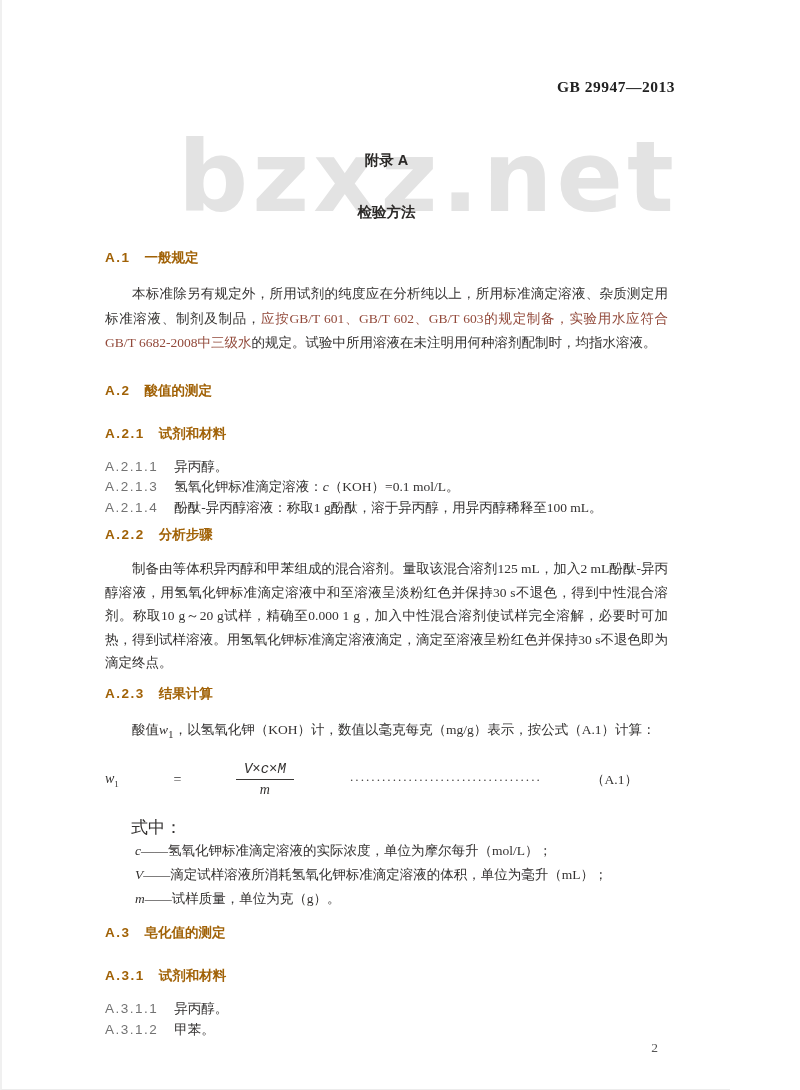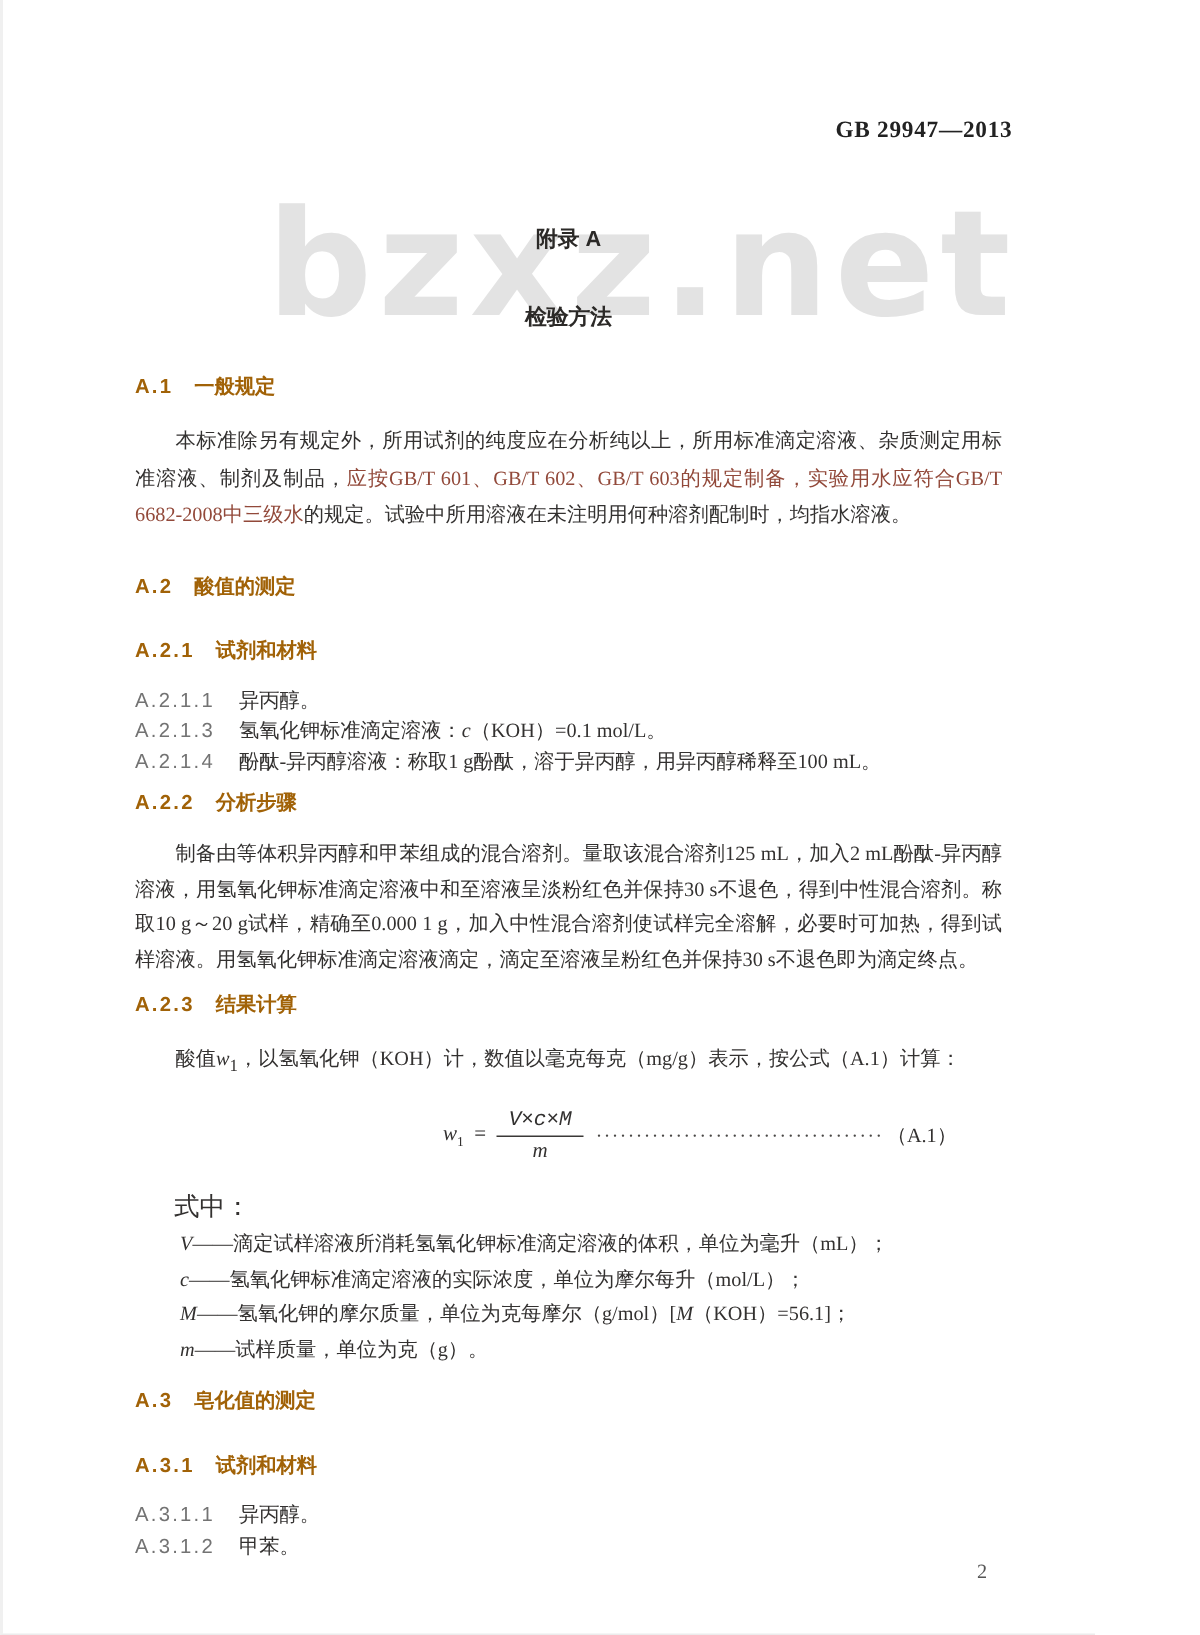--- a/index.html
+++ b/index.html
@@ -6,20 +6,21 @@
   .page{
     position:relative;
     width:730px;height:1090px;
     background:#ffffff;
     box-sizing:border-box;
     overflow:hidden;
     font-family:"Liberation Serif","DejaVu Serif",serif;
     color:#2f2d2c;
     border-left:2px solid #f0f0f0;
     border-bottom:1px solid #ececec;
+    padding-left:15px;
   }
   .doc-number{
     position:absolute;top:78px;right:55px;
     font-family:"Liberation Serif","DejaVu Serif",serif;
     font-weight:700;font-size:15.5px;letter-spacing:0.5px;
     color:#222;
     z-index:2;
   }
   .watermark{
     position:absolute;top:128px;left:176px;
@@ -68,21 +69,21 @@
     font-size:13.5px;line-height:20.9px;color:#333130;
     white-space:nowrap;
   }
   .cnum{
     font-family:"Liberation Sans","DejaVu Sans",sans-serif;
     letter-spacing:1.5px;margin-right:16px;color:#737373;
   }
   .ctext i{font-family:"Liberation Serif","DejaVu Serif",serif;}
   .formula-row{
     margin-top:8px;
-    display:flex;align-items:center;justify-content:flex-end;
+    display:flex;align-items:center;justify-content:space-between;
     font-size:14px;color:#333130;
     padding-right:30px;
     height:52px;
   }
   .f-lhs{font-style:italic;}
   .f-lhs sub{font-size:9px;font-style:normal;}
   .f-eq{margin:0 7px;}
   .frac{display:inline-block;text-align:center;vertical-align:middle;}
   .f-num{display:block;border-bottom:1px solid #3a3836;padding:0 8px 2px 8px;font-style:italic;font-family:Liberation Mono, monospace;}
   .f-den{display:block;padding-top:2px;font-style:italic;}
@@ -156,23 +157,22 @@
       <span class="f-eq">=</span>
       <span class="frac">
         <span class="f-num">V×c×M</span>
         <span class="f-den">m</span>
       </span>
       <span class="f-dots">········································</span>
       <span class="f-label">（A.1）</span>
     </div>
 
     <p class="where-intro">式中：</p>
+    <div class="where-item"><i class="wvar">c</i><span>——氢氧化钾标准滴定溶液的实际浓度，单位为摩尔每升（mol/L）；</span></div>
     <div class="where-item"><i class="wvar">V</i><span>——滴定试样溶液所消耗氢氧化钾标准滴定溶液的体积，单位为毫升（mL）；</span></div>
-    <div class="where-item"><i class="wvar">c</i><span>——氢氧化钾标准滴定溶液的实际浓度，单位为摩尔每升（mol/L）；</span></div>
-    <div class="where-item"><i class="wvar">M</i><span>——氢氧化钾的摩尔质量，单位为克每摩尔（g/mol）[</span><i class="wvar">M</i><span>（KOH）=56.1]；</span></div>
     <div class="where-item"><i class="wvar">m</i><span>——试样质量，单位为克（g）。</span></div>
 
     <div class="heading h-a3">
       <span class="hnum">A.3</span><span class="htitle">皂化值的测定</span>
     </div>
 
     <div class="heading h-a31">
       <span class="hnum">A.3.1</span><span class="htitle">试剂和材料</span>
     </div>
 

